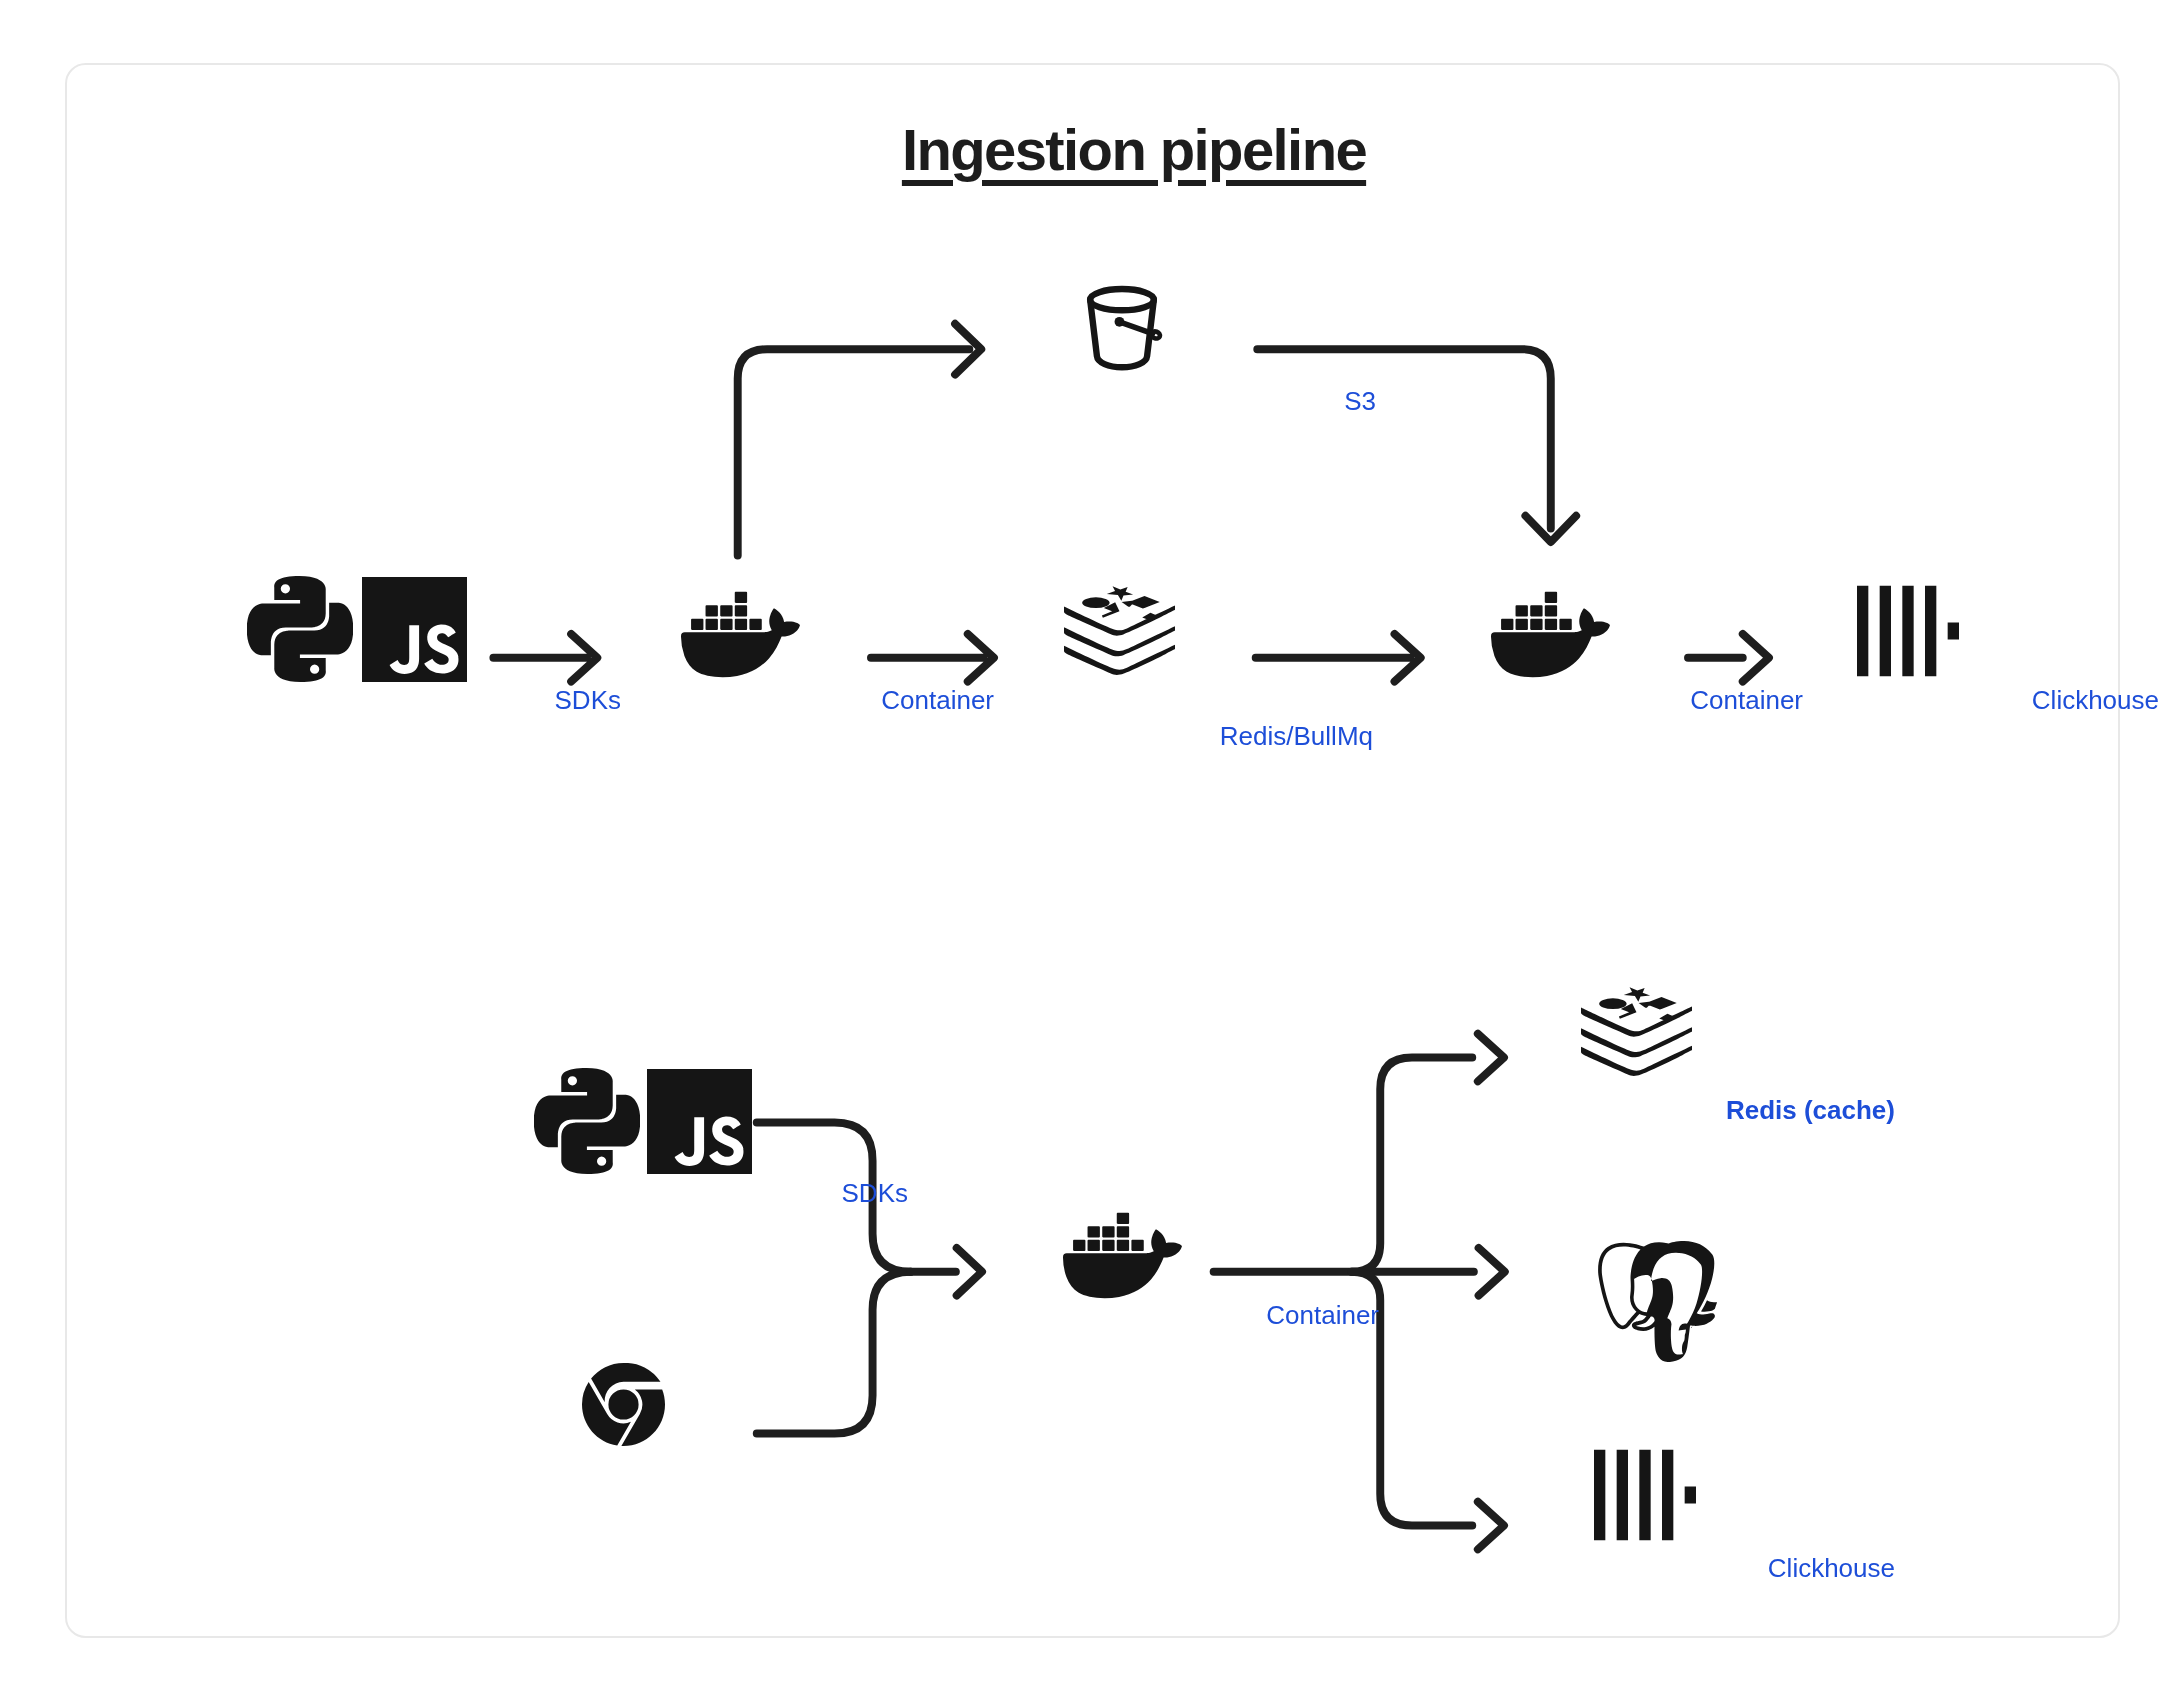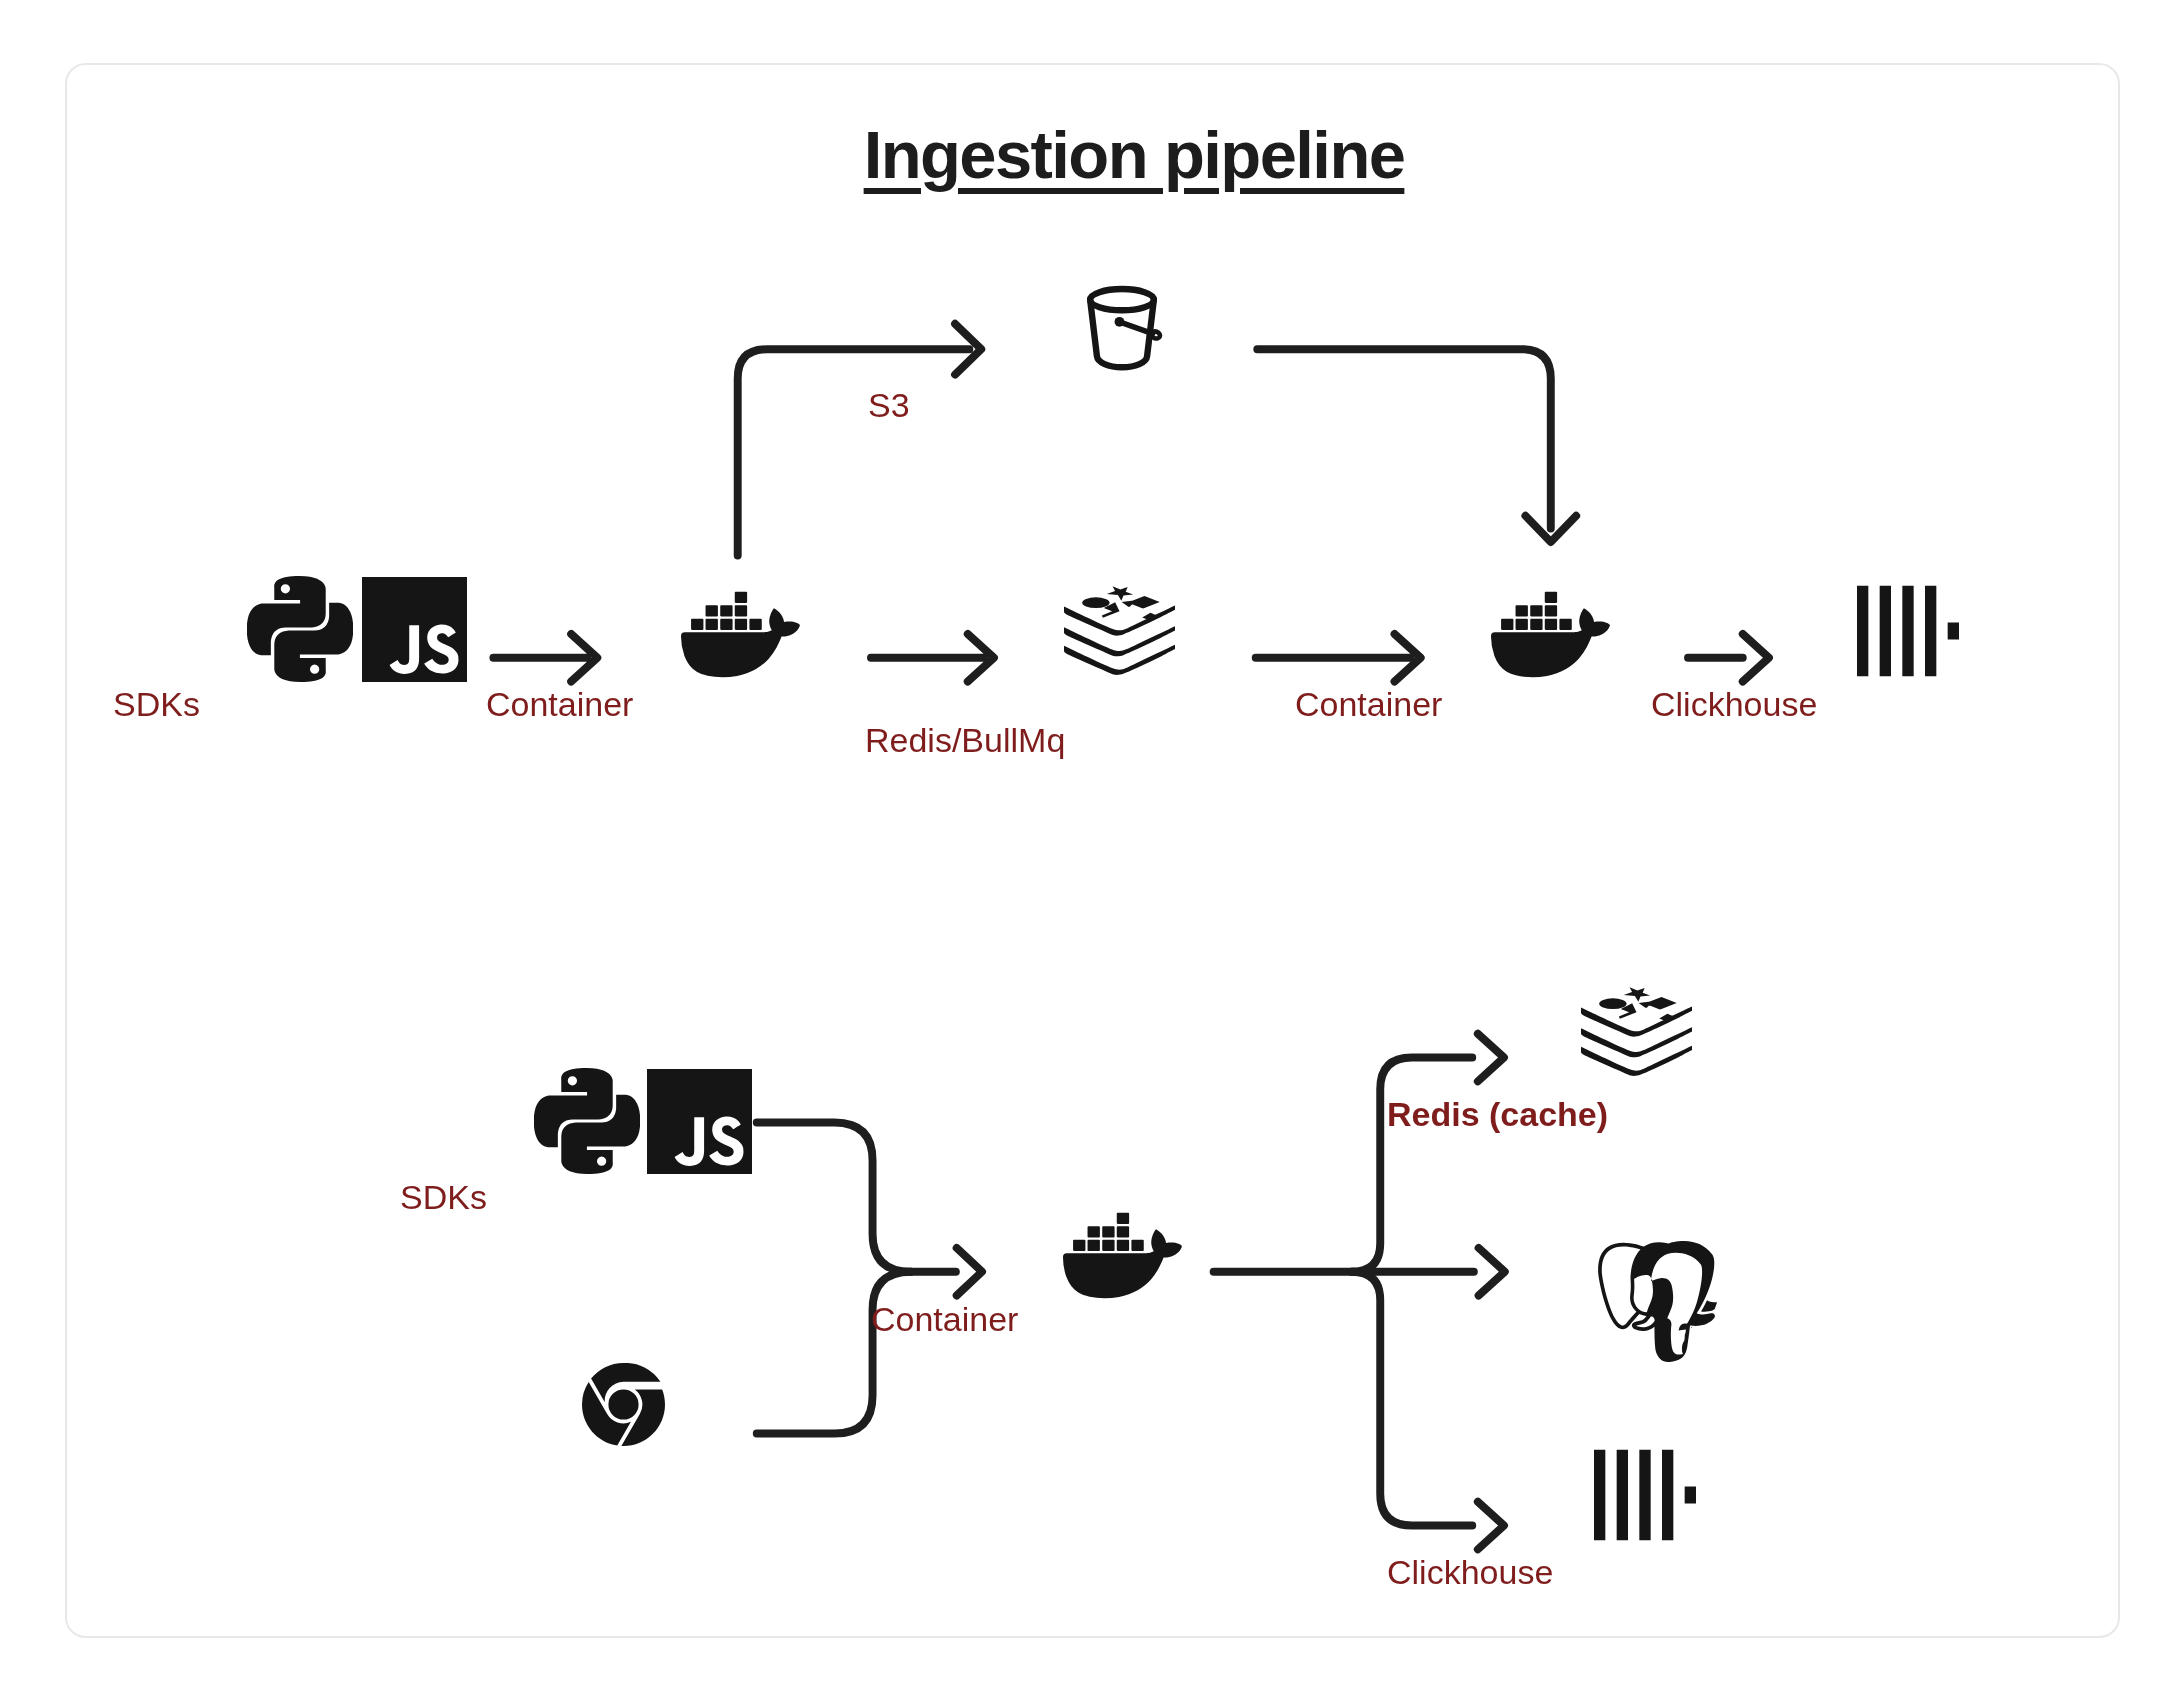--- a/index.html
+++ b/index.html
@@ -3,24 +3,24 @@
 <meta charset="utf-8">
 <style>
   html,body{margin:0;padding:0;background:#ffffff;}
   .stage{position:relative;width:2183px;height:1701px;background:#ffffff;
          font-family:"Liberation Sans",sans-serif;overflow:hidden;}
   .card{position:absolute;left:65px;top:63px;width:2051px;height:1571px;
         background:#ffffff;border:2.4px solid #e8e8e8;border-radius:20.6px;}
   .wires{position:absolute;left:0;top:0;width:2183px;height:1701px;pointer-events:none;}
   .wires path{fill:none;stroke:#1e1e1e;stroke-width:10;stroke-linecap:round;stroke-linejoin:round;}
   .title{position:absolute;transform:translateX(-50%);margin:0;white-space:nowrap;
-         font-size:67px;font-weight:700;letter-spacing:-1.6px;color:#1d1d1d;line-height:1;
+         font-size:58px;font-weight:700;letter-spacing:-1.6px;color:#1d1d1d;line-height:1;
          text-decoration:underline;text-decoration-thickness:5.6px;text-underline-offset:9.5px;}
-  .lbl{position:absolute;width:508px;margin-left:-254px;text-align:left;white-space:nowrap;
-       font-size:34px;line-height:1;color:#7f1d1d;}
+  .lbl{position:absolute;width:508px;margin-left:-254px;text-align:right;white-space:nowrap;
+       font-size:26px;line-height:1;color:#1d4ed8;}
   .icon{position:absolute;color:#151515;}
   .icon svg{display:block;width:100%;height:100%;}
   .iconfill{fill:currentColor;}
   .iconstroke{fill:none;stroke:currentColor;}
 </style>
 </head>
 <body>
 
 <div class="stage">
   <div class="card"></div>

